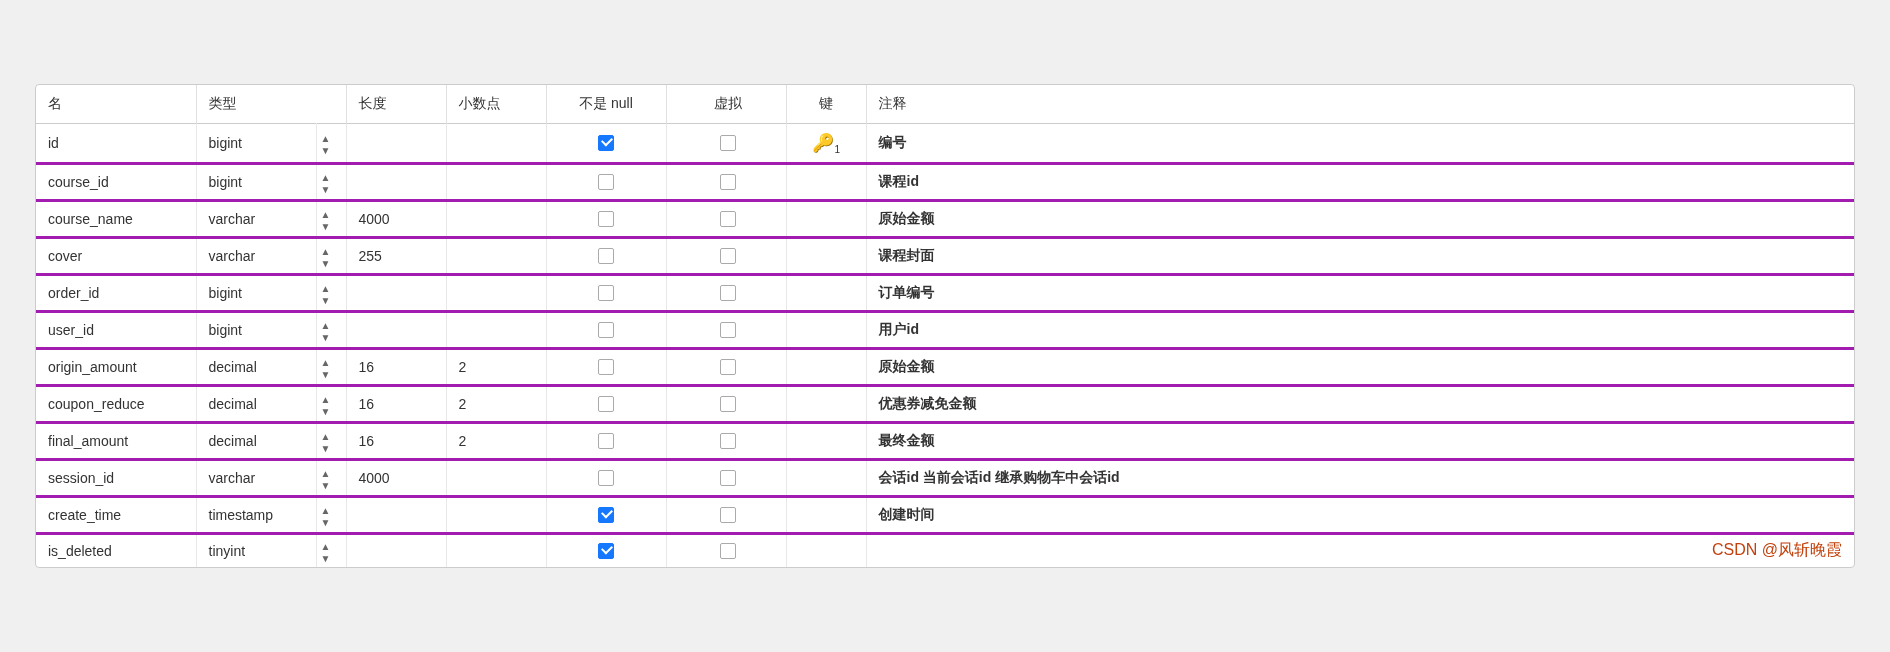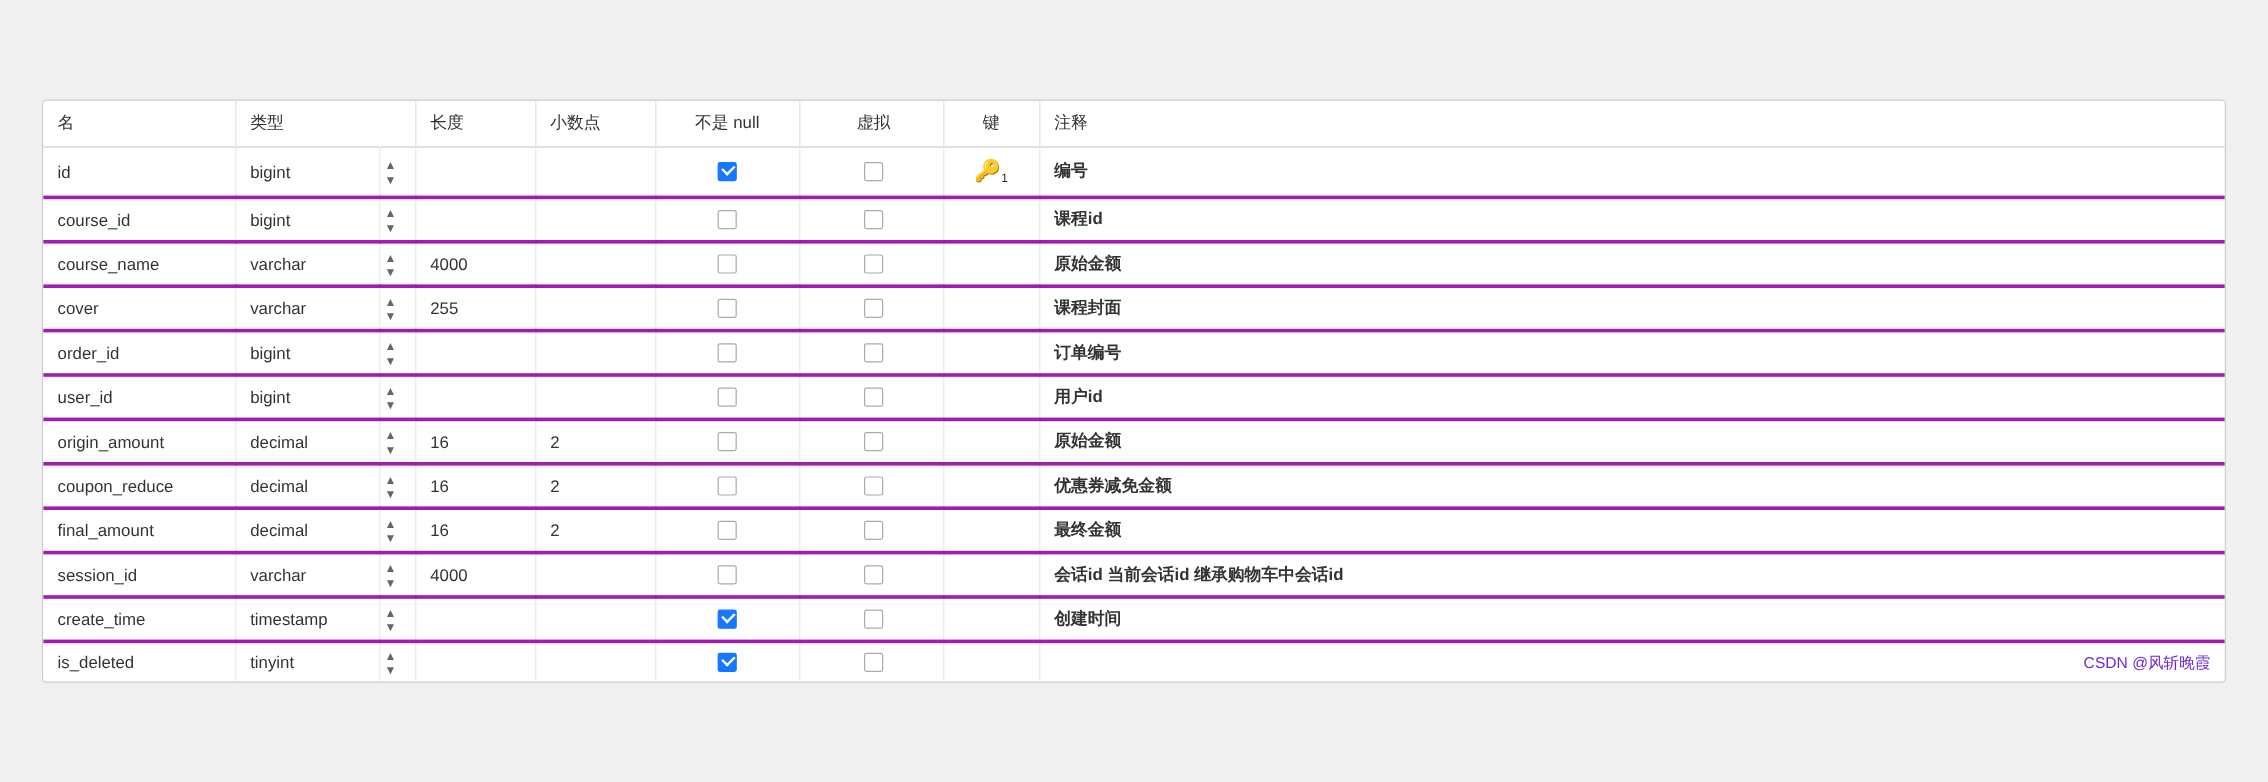--- a/index.html
+++ b/index.html
@@ -106,22 +106,22 @@
       transform: rotate(-45deg);
     }
     .key-icon {
       display: inline-block;
       font-size: 16px;
     }
     .footer {
       position: absolute;
       bottom: 6px;
       right: 12px;
-      font-size: 13px;
-      color: #6d28d9;
+      font-size: 16px;
+      color: #c2410c;
     }
   </style>
 </head>
 <body>
 
 <div class="container">
   <table>
     <thead>
       <tr>
         <th class="col-name">名</th>

